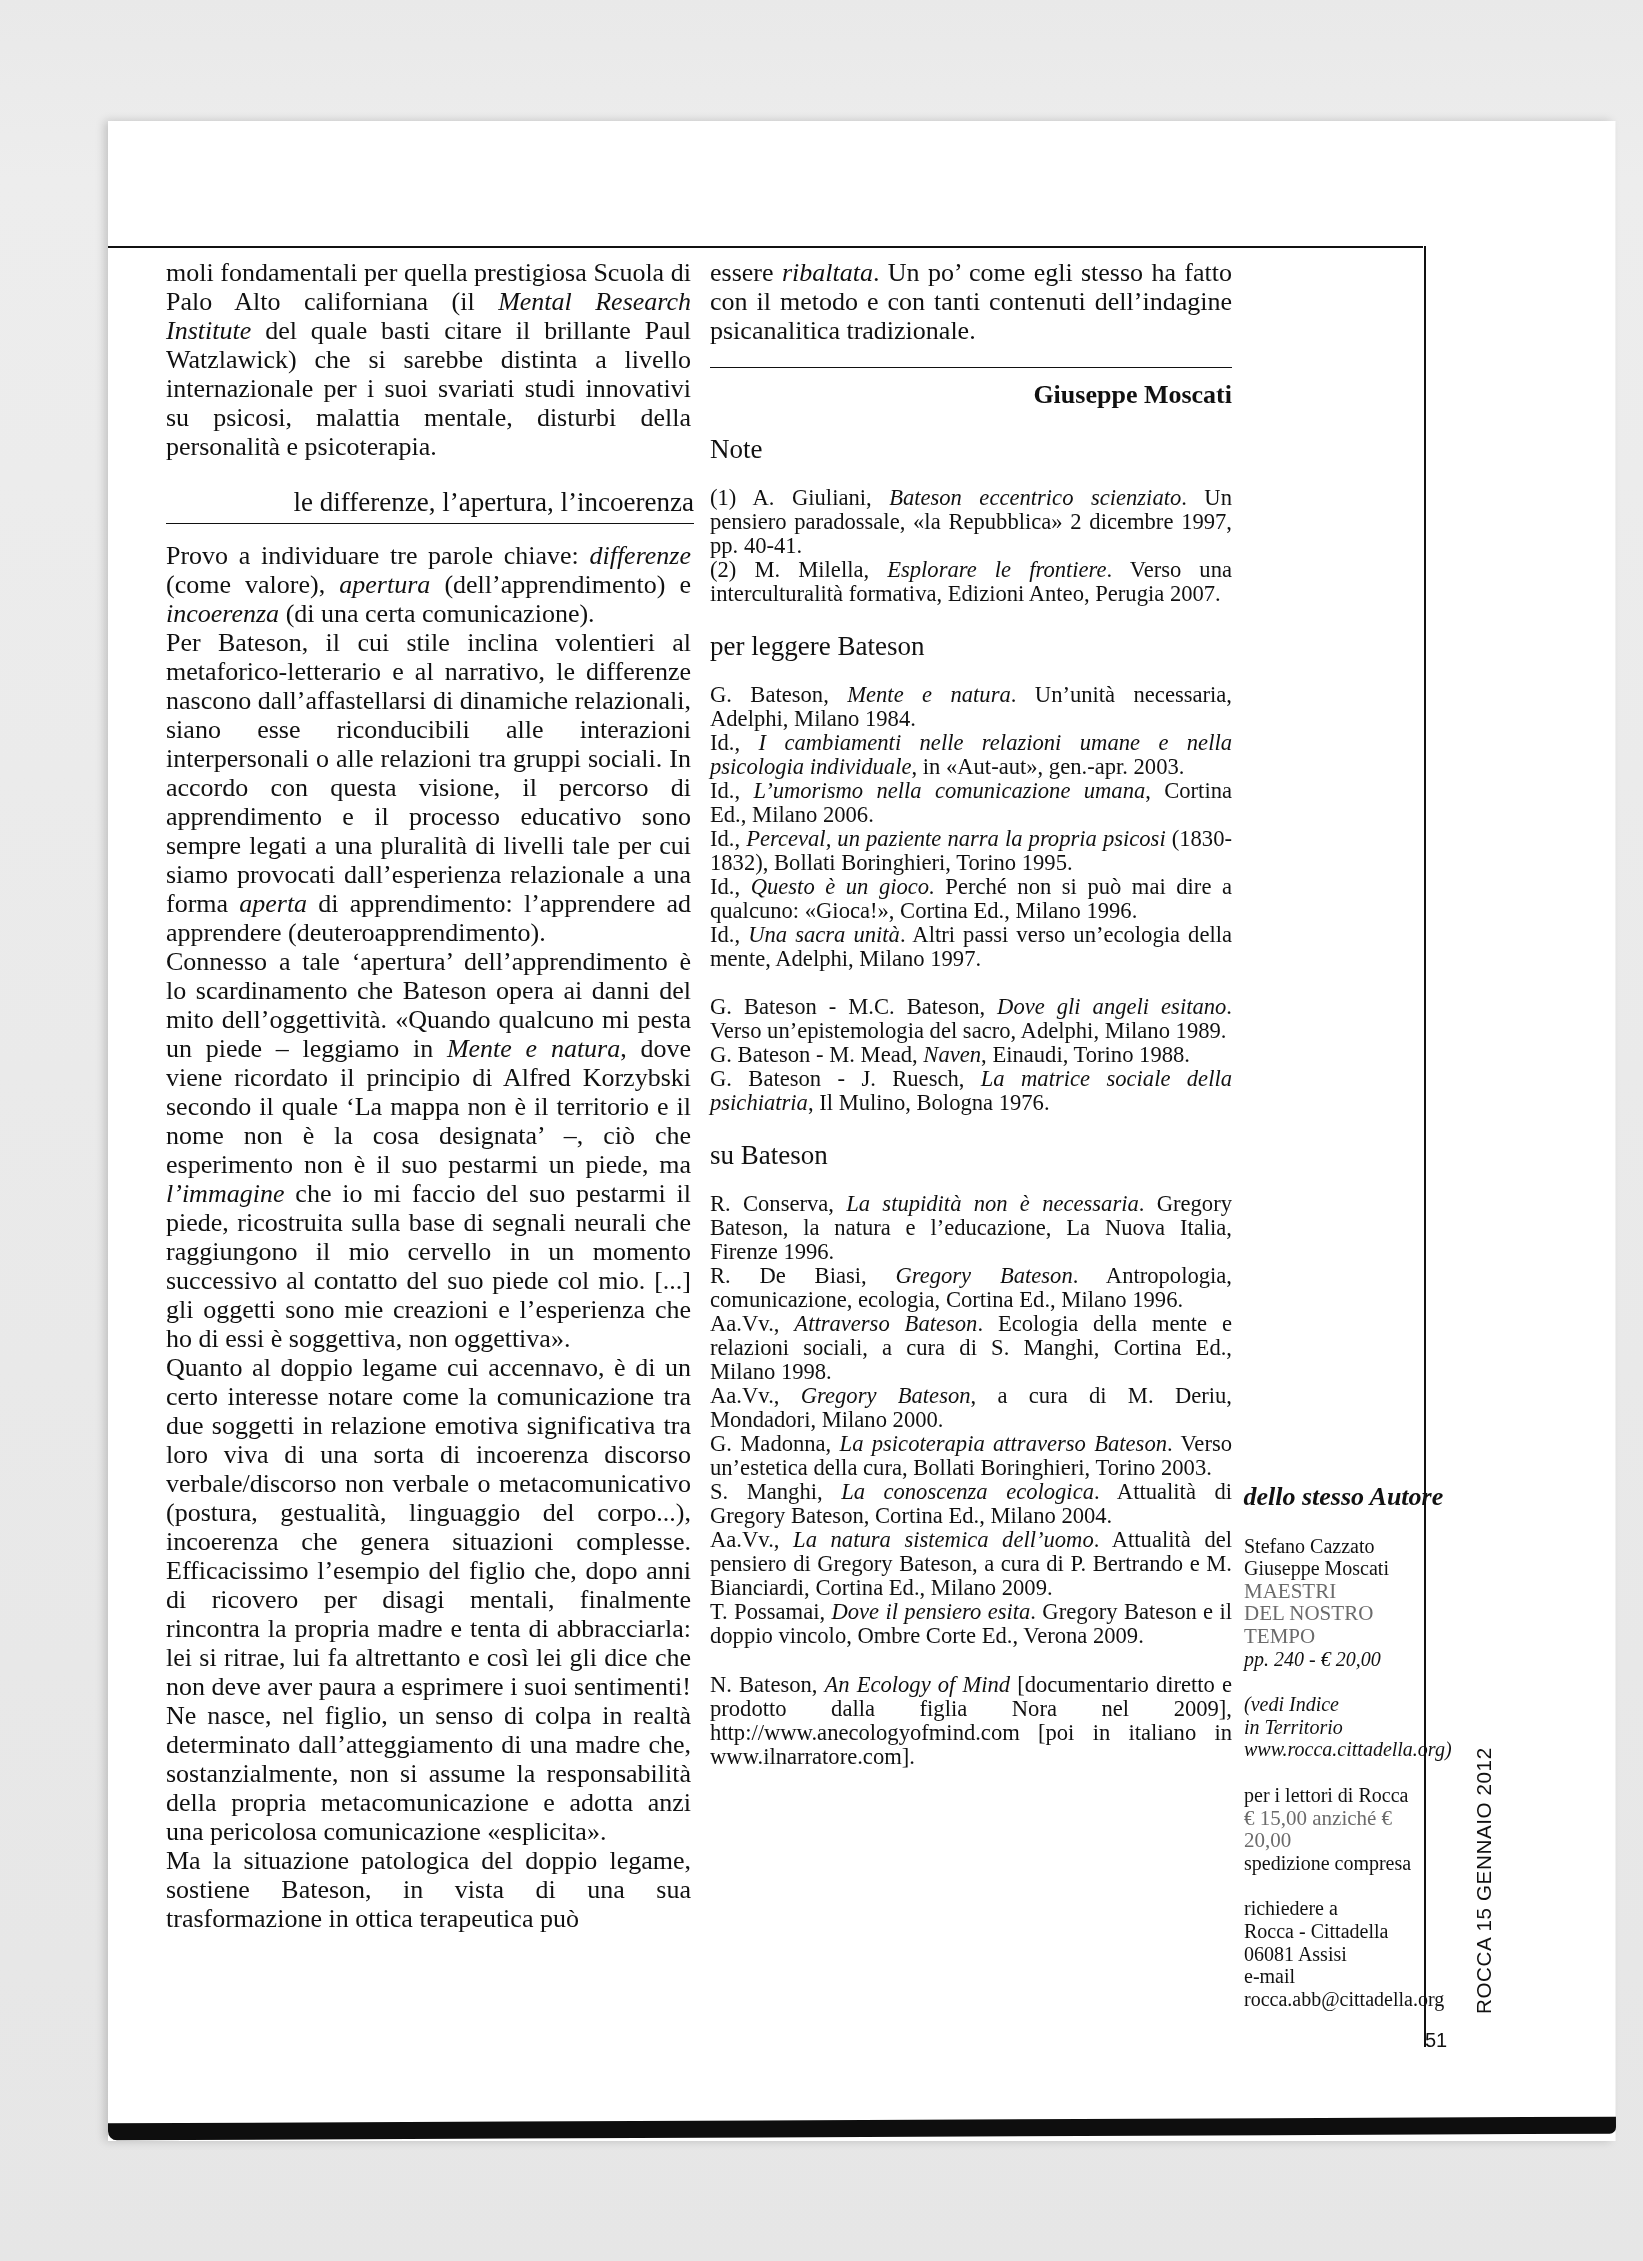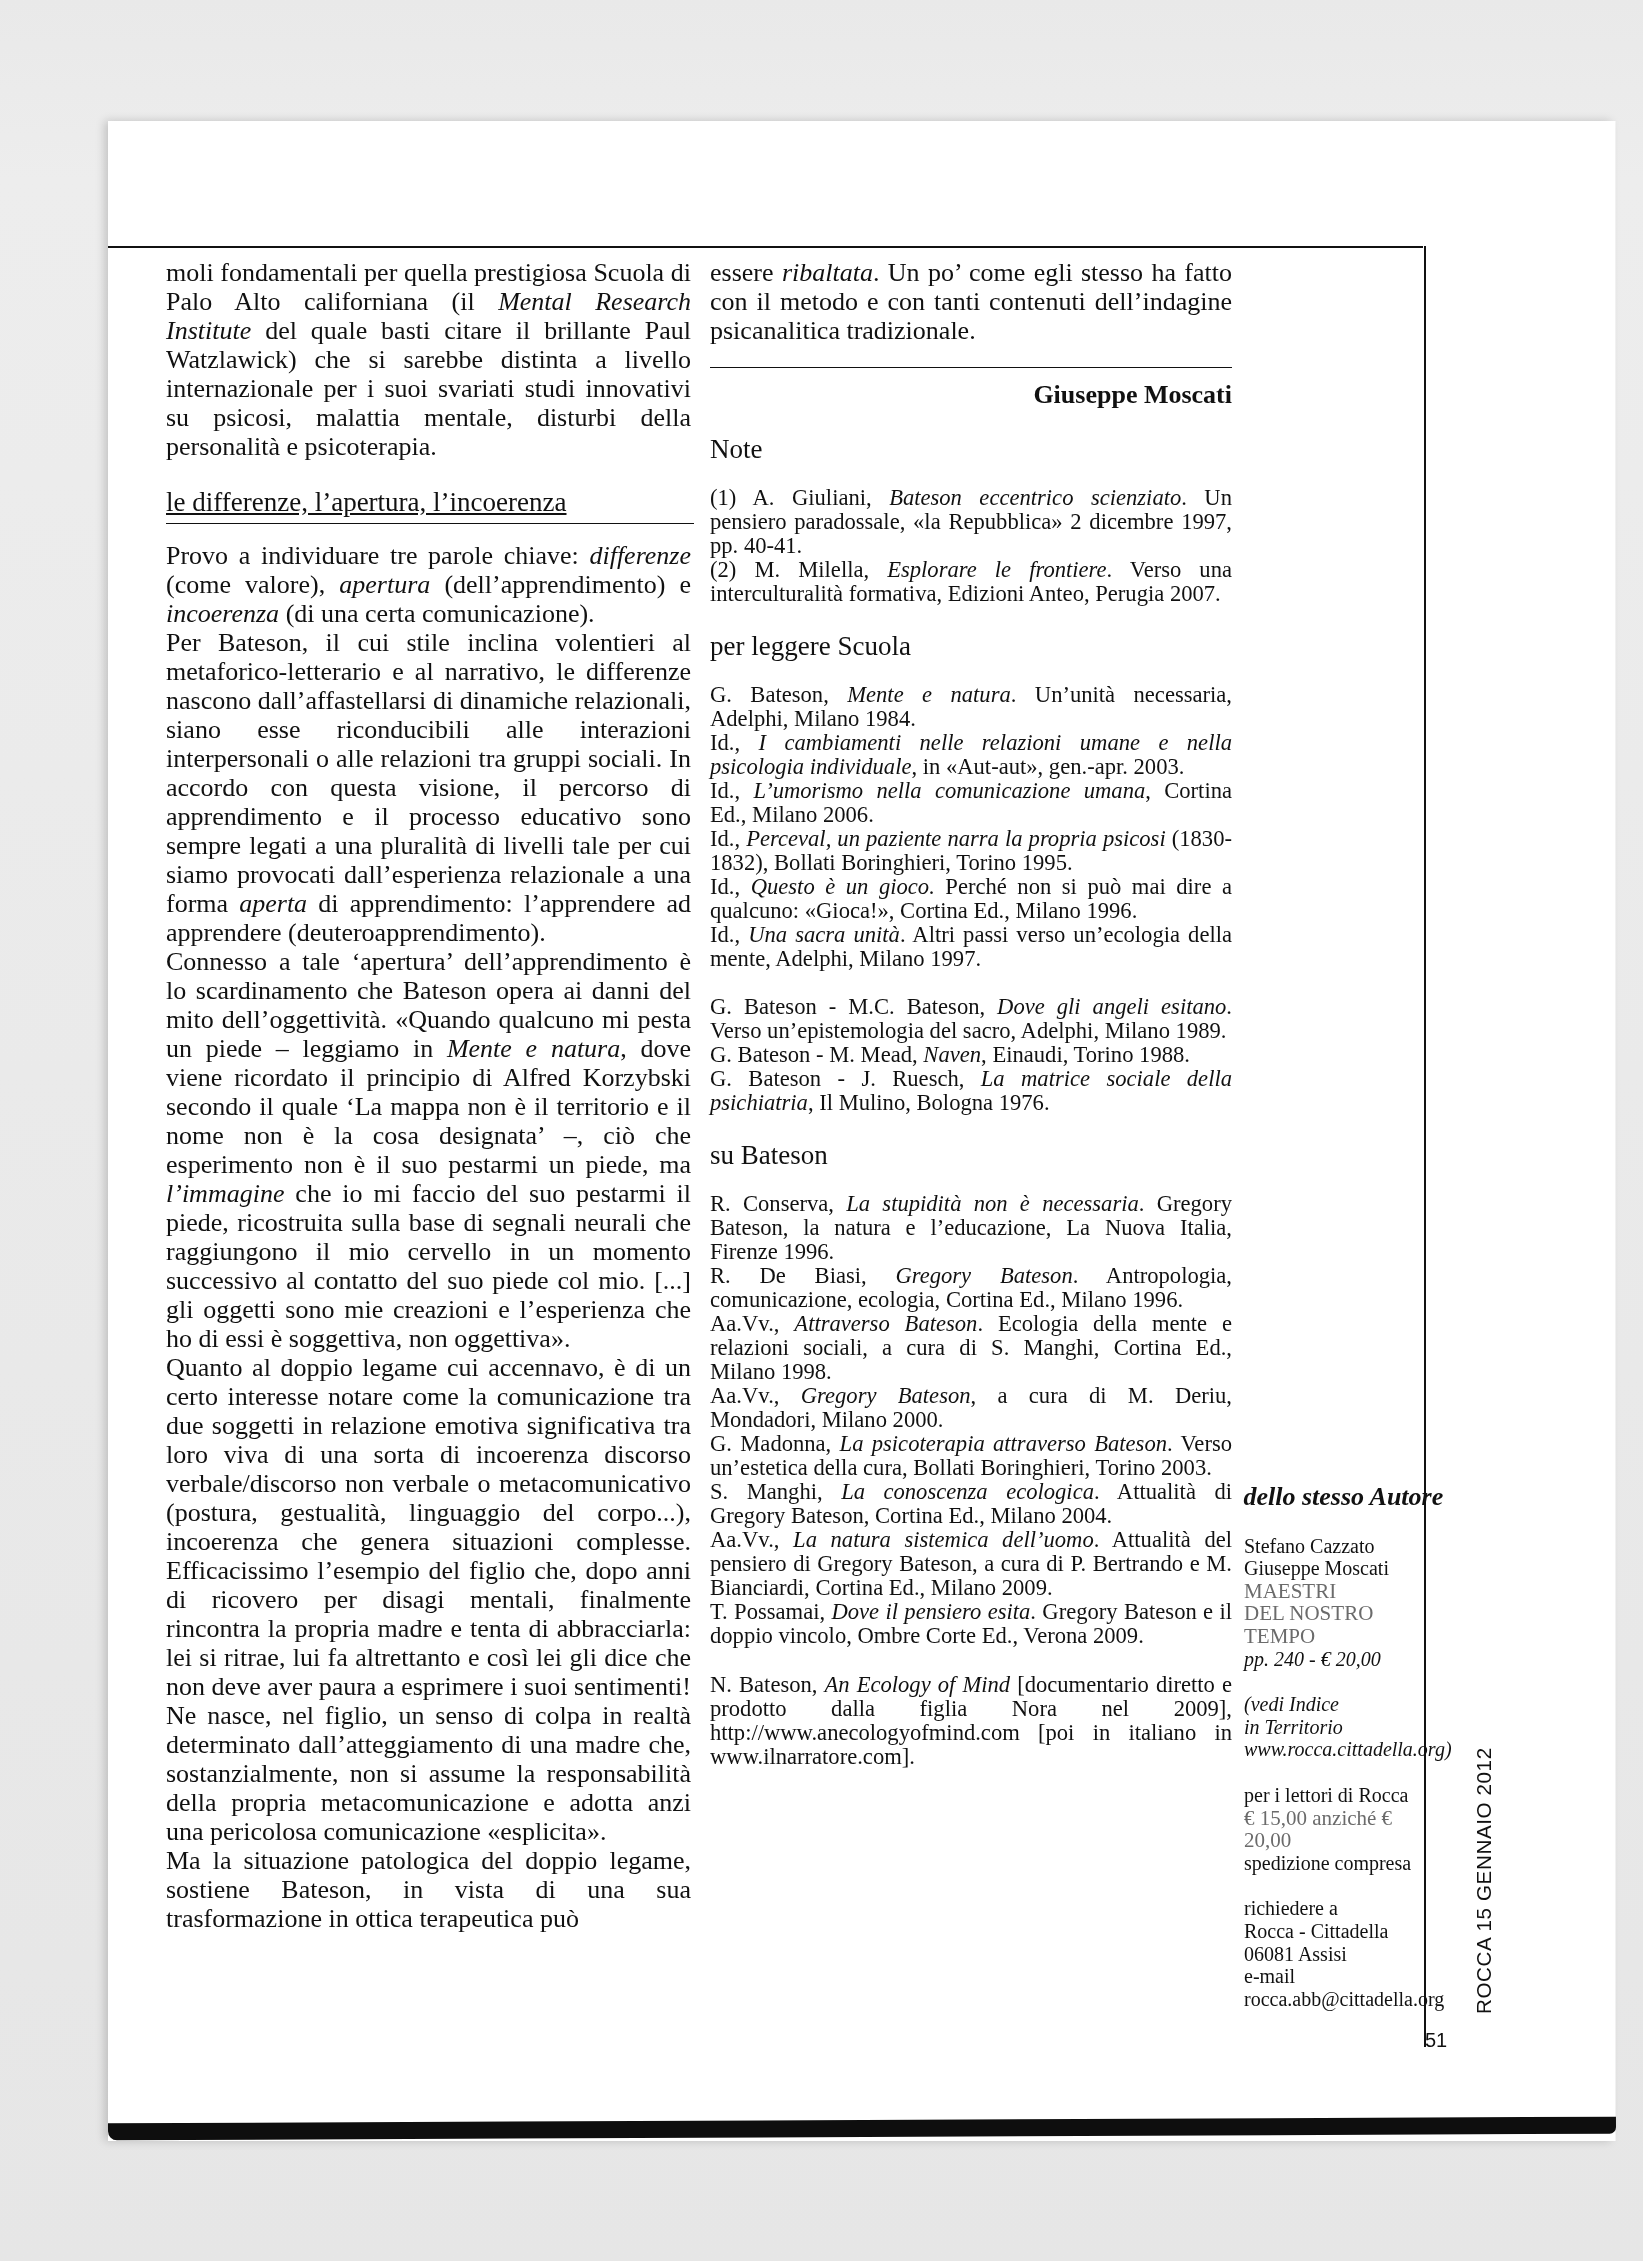--- a/index.html
+++ b/index.html
@@ -31,21 +31,21 @@
   .rule-right {
     position: absolute; left: 1424px; top: 246px; width: 1.9px; height: 1801px; background: #111;
   }
   .col { position: absolute; font-size: 26px; line-height: 29px; text-align: justify; }
   .col-left { left: 166px; top: 258px; width: 525px; }
   .col-mid  { left: 710px; top: 258px; width: 522px; }
   .col p { margin: 0; }
   i, .it { font-style: italic; }
   .section-head {
     font-size: 27px; margin: 27px 0 17px 0; padding: 0 0 6.4px 0;
-    border-bottom: 1.9px solid #111; text-align: left; width: 528px; text-decoration: underline;
+    border-bottom: 1.9px solid #111; text-align: right; width: 528px;
   }
   .byline-rule { border-top: 1.9px solid #111; margin: 22px 0 11.6px 0; }
   .byline { font-weight: bold; text-align: right; font-size: 26px; }
   .subhead { font-size: 27px; margin: 26px 0 22px 0; }
   .bib { font-size: 22.6px; line-height: 24px; }
   .bib p { margin: 0; }
   .bib .spacer { height: 24.5px; }
   .side {
     position: absolute; left: 1244px; top: 1442px; width: 180px;
     font-family: "Liberation Serif", serif; font-size: 20px; line-height: 22.6px;
@@ -88,21 +88,21 @@
   <p><span>essere </span><i>ribaltata</i><span>. Un po’ come egli stesso ha fatto con il metodo e con tanti contenuti dell’indagine psicanalitica tradizionale.</span></p>
   <div class="byline-rule"></div>
   <div class="byline">Giuseppe Moscati</div>
 
   <div class="subhead">Note</div>
   <div class="bib">
       <p><span>(1) A. Giuliani, </span><i>Bateson eccentrico scienziato</i><span>. Un pensiero paradossale, «la Repubblica» 2 dicembre 1997, pp. 40-41.</span></p>
       <p><span>(2) M. Milella, </span><i>Esplorare le frontiere</i><span>. Verso una interculturalità formativa, Edizioni Anteo, Perugia 2007.</span></p>
     </div>
 
-  <div class="subhead">per leggere Scuola</div>
+  <div class="subhead">per leggere Bateson</div>
   <div class="bib">
       <p><span>G. Bateson, </span><i>Mente e natura</i><span>. Un’unità necessaria, Adelphi, Milano 1984.</span></p>
       <p><span>Id., </span><i>I cambiamenti nelle relazioni umane e nella psicologia individuale</i><span>, in «Aut-aut», gen.-apr. 2003.</span></p>
       <p><span>Id., </span><i>L’umorismo nella comunicazione umana</i><span>, Cortina Ed., Milano 2006.</span></p>
       <p><span>Id., </span><i>Perceval, un paziente narra la propria psicosi</i><span> (1830-1832), Bollati Boringhieri, Torino 1995.</span></p>
       <p><span>Id., </span><i>Questo è un gioco.</i><span> Perché non si può mai dire a qualcuno: «Gioca!», Cortina Ed., Milano 1996.</span></p>
       <p><span>Id., </span><i>Una sacra unità</i><span>. Altri passi verso un’ecologia della mente, Adelphi, Milano 1997.</span></p>
       <div class="spacer"></div>
       <p><span>G. Bateson - M.C. Bateson, </span><i>Dove gli angeli esitano</i><span>. Verso un’epistemologia del sacro, Adelphi, Milano 1989.</span></p>
       <p><span>G. Bateson - M. Mead, </span><i>Naven</i><span>, Einaudi, Torino 1988.</span></p>

